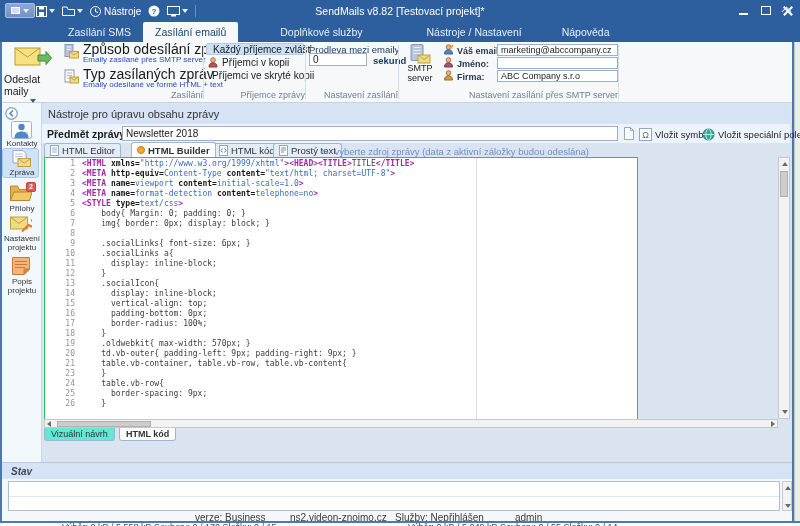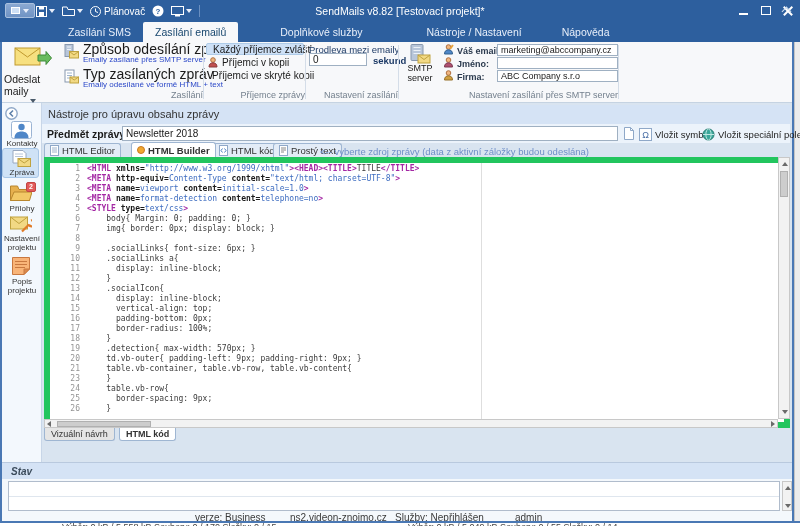--- a/index.html
+++ b/index.html
@@ -58,39 +58,39 @@
 
 .chead{left:42px;top:105px;width:748px;height:19px;background:#d5e3f5;line-height:19px;padding-left:6px;font-size:11px;color:#333}
 .subjrow{left:42px;top:124px;width:748px;height:19px;background:#ecf3fb;display:block}
 .subjlabel{position:absolute;left:47px;top:128px;font-weight:bold;font-size:10.5px;color:#1a1a1a}
 .toolbtn{position:absolute;display:flex;align-items:center;gap:3px;font-size:9.5px;color:#222;white-space:nowrap}
 
 .ctab{position:absolute;top:143px;height:14px;display:flex;align-items:center;gap:3px;font-size:9.5px;color:#333;background:#e3ecf7;border:1px solid #9fb6d2;border-bottom:none;border-radius:3px 3px 0 0;padding:0 5px;white-space:nowrap}
 .ctab.active{background:#fff;font-weight:bold;height:15px;top:142px;z-index:2}
 .hint{position:absolute;left:320px;top:146px;font-size:9.5px;color:#6f8fc8;white-space:nowrap}
 
-.codepanel{left:44px;top:157px;width:746px;height:271px;background:#fff;border:6px solid #22c55e;overflow:hidden}
+.codepanel{left:44px;top:157px;width:594px;height:271px;background:#fff;border:1px solid #22c55e;overflow:hidden}
 .codelines{position:absolute;left:0;top:1px;width:720px}
 .code-line{height:10px;line-height:10px;white-space:pre;font-size:8px;font-family:"DejaVu Sans Mono",monospace}
 .lnum{display:inline-block;width:30px;text-align:right;color:#949494;margin-right:7px;font-family:"DejaVu Sans Mono",monospace}
 .tok-t{color:#a428a4;font-weight:bold}
 .tok-a{color:#1a1a1a;font-weight:bold}
 .tok-v{color:#3d6cc0}
 .tok-p{color:#3c3c3c}
 .guide{position:absolute;left:431px;top:0;width:1px;height:262px;background:#dedede}
 
 .sb{background:#f2f2f2;border:1px solid #c8c8c8;position:absolute}
 .sb-thumb{background:#cdcdcd;border:1px solid #b0b0b0;position:absolute}
 .arr{width:0;height:0;position:absolute}
 .arr.up{border-left:3px solid transparent;border-right:3px solid transparent;border-bottom:4px solid #6a6a6a}
 .arr.down{border-left:3px solid transparent;border-right:3px solid transparent;border-top:4px solid #6a6a6a}
 .arr.left{border-top:3px solid transparent;border-bottom:3px solid transparent;border-right:4px solid #6a6a6a}
 .arr.right{border-top:3px solid transparent;border-bottom:3px solid transparent;border-left:4px solid #6a6a6a}
 
-.btab{position:absolute;top:428px;height:13px;line-height:13px;font-size:9px;color:#333;background:#e5e5e5;border:1px solid #9fb6d2;border-top:none;border-radius:0 0 3px 3px;padding:0 6px;white-space:nowrap}
+.btab{position:absolute;top:428px;height:13px;line-height:13px;font-size:9px;color:#333;background:#5eead4;border:1px solid #9fb6d2;border-top:none;border-radius:0 0 3px 3px;padding:0 6px;white-space:nowrap}
 .btab.active{background:#fff;font-weight:bold}
 
 .stavhead{left:2px;top:462px;width:790px;height:17px;background:#d5e3f5;line-height:17px;padding-left:9px;font-size:10px;font-style:italic;font-weight:bold;color:#3a4a5a;border-top:1px solid #b9c9de}
 .stavbody{left:2px;top:479px;width:790px;height:42px;background:#f4f8fc}
 .stavbox{position:absolute;left:6px;top:2px;width:772px;height:30px;background:#fff;border:1px solid #b0bccc}
 .stavrowdiv{position:absolute;left:0;top:14px;width:100%;height:1px;background:#dfe6ee}
 .statustext{position:absolute;top:33px;font-size:10px;color:#3a3a3a;white-space:nowrap}
 .framebottom{left:0;top:521px;width:800px;height:2px;background:#4a78b4}
 .bgstrip{left:0;top:523px;width:800px;height:3px;background:#fff;overflow:hidden}
 .bgtext{position:absolute;top:0;font-size:9px;line-height:9px;color:#444;white-space:nowrap}
@@ -119,21 +119,21 @@
       <svg width="13" height="10" viewBox="0 0 13 10">
           <path d="M0.5 2 L0.5 9.5 L12.5 9.5 L12.5 3.5 L6 3.5 L5 1 L0.5 1 Z" fill="none" stroke="#fff"></path>
         </svg>
       <i class="dd"></i>
     </span>
     <span class="qbtn">
       <svg width="11" height="11" viewBox="0 0 11 11">
           <circle cx="5.5" cy="5.5" r="5" fill="none" stroke="#fff"></circle>
           <path d="M5.5 2.5 L5.5 5.5 L8 6.5" fill="none" stroke="#fff"></path>
         </svg>
-      <span>Plánovač</span>
+      <span>Nástroje</span>
     </span>
     <span class="qicon">
       <svg width="12" height="12" viewBox="0 0 12 12">
           <circle cx="6" cy="6" r="5.5" fill="#fff"></circle>
           <text x="6" y="9" font-size="8" font-family="Liberation Sans" font-weight="bold" fill="#2d5f9e" text-anchor="middle">?</text>
         </svg>
     </span>
     <span class="qicon">
       <svg width="13" height="11" viewBox="0 0 13 11">
           <rect x="0.5" y="0.5" width="12" height="8" fill="none" stroke="#fff"></rect>
@@ -416,21 +416,21 @@
       <div class="code-line"><span class="lnum">9</span><span class="tok-p">    .socialLinks{ font-size: 6px; }</span></div>
       <div class="code-line"><span class="lnum">10</span><span class="tok-p">    .socialLinks a{</span></div>
       <div class="code-line"><span class="lnum">11</span><span class="tok-p">      display: inline-block;</span></div>
       <div class="code-line"><span class="lnum">12</span><span class="tok-p">    }</span></div>
       <div class="code-line"><span class="lnum">13</span><span class="tok-p">    .socialIcon{</span></div>
       <div class="code-line"><span class="lnum">14</span><span class="tok-p">      display: inline-block;</span></div>
       <div class="code-line"><span class="lnum">15</span><span class="tok-p">      vertical-align: top;</span></div>
       <div class="code-line"><span class="lnum">16</span><span class="tok-p">      padding-bottom: 0px;</span></div>
       <div class="code-line"><span class="lnum">17</span><span class="tok-p">      border-radius: 100%;</span></div>
       <div class="code-line"><span class="lnum">18</span><span class="tok-p">    }</span></div>
-      <div class="code-line"><span class="lnum">19</span><span class="tok-p">    .detection{ max-width: 570px; }</span></div>
+      <div class="code-line"><span class="lnum">19</span><span class="tok-p">    .oldwebkit{ max-width: 570px; }</span></div>
       <div class="code-line"><span class="lnum">20</span><span class="tok-p">    td.vb-outer{ padding-left: 9px; padding-right: 9px; }</span></div>
       <div class="code-line"><span class="lnum">21</span><span class="tok-p">    table.vb-container, table.vb-row, table.vb-content{</span></div>
       <div class="code-line"><span class="lnum">23</span><span class="tok-p">    }</span></div>
       <div class="code-line"><span class="lnum">24</span><span class="tok-p">    table.vb-row{</span></div>
       <div class="code-line"><span class="lnum">25</span><span class="tok-p">      border-spacing: 9px;</span></div>
       <div class="code-line"><span class="lnum">26</span><span class="tok-p">    }</span></div>
     </div>
   <div class="guide"></div>
 </div>
 

